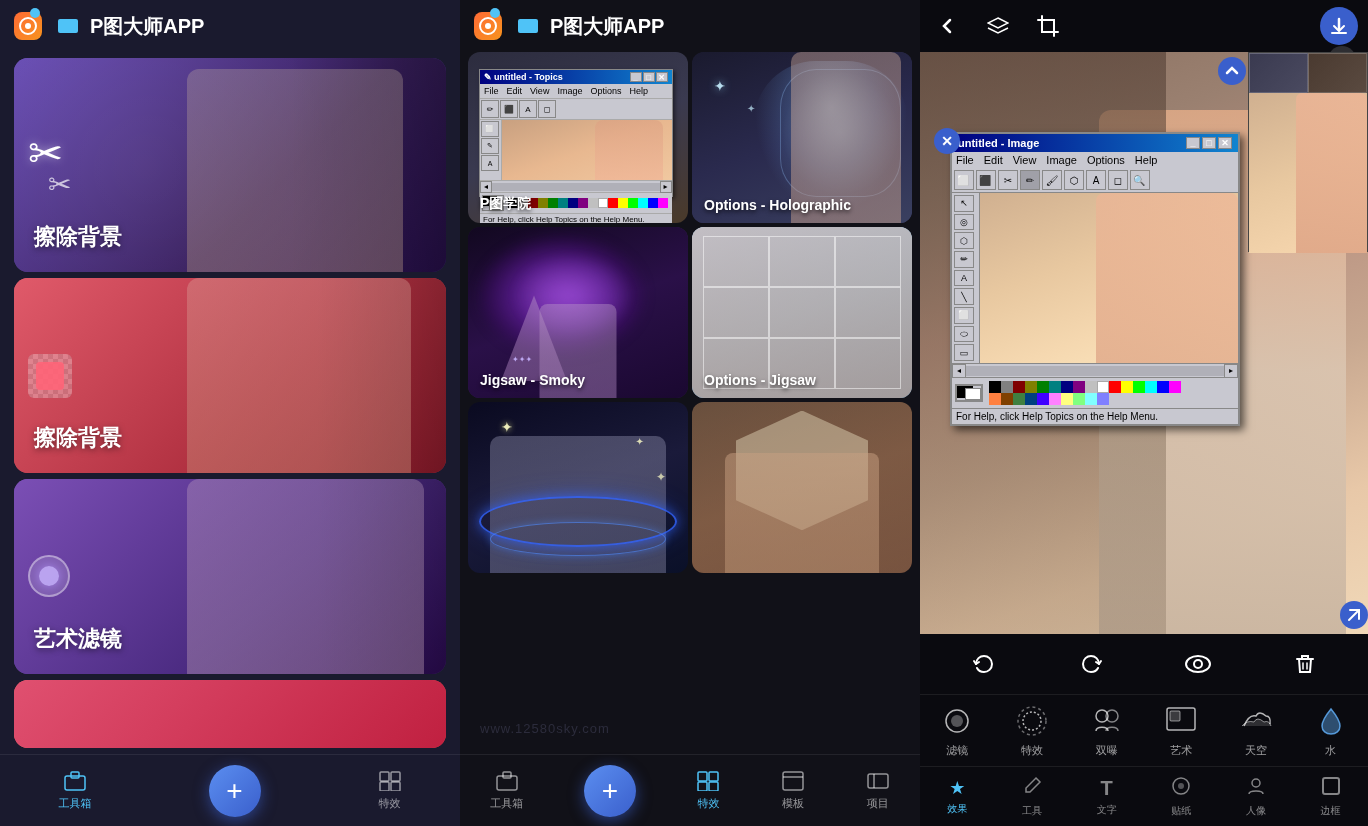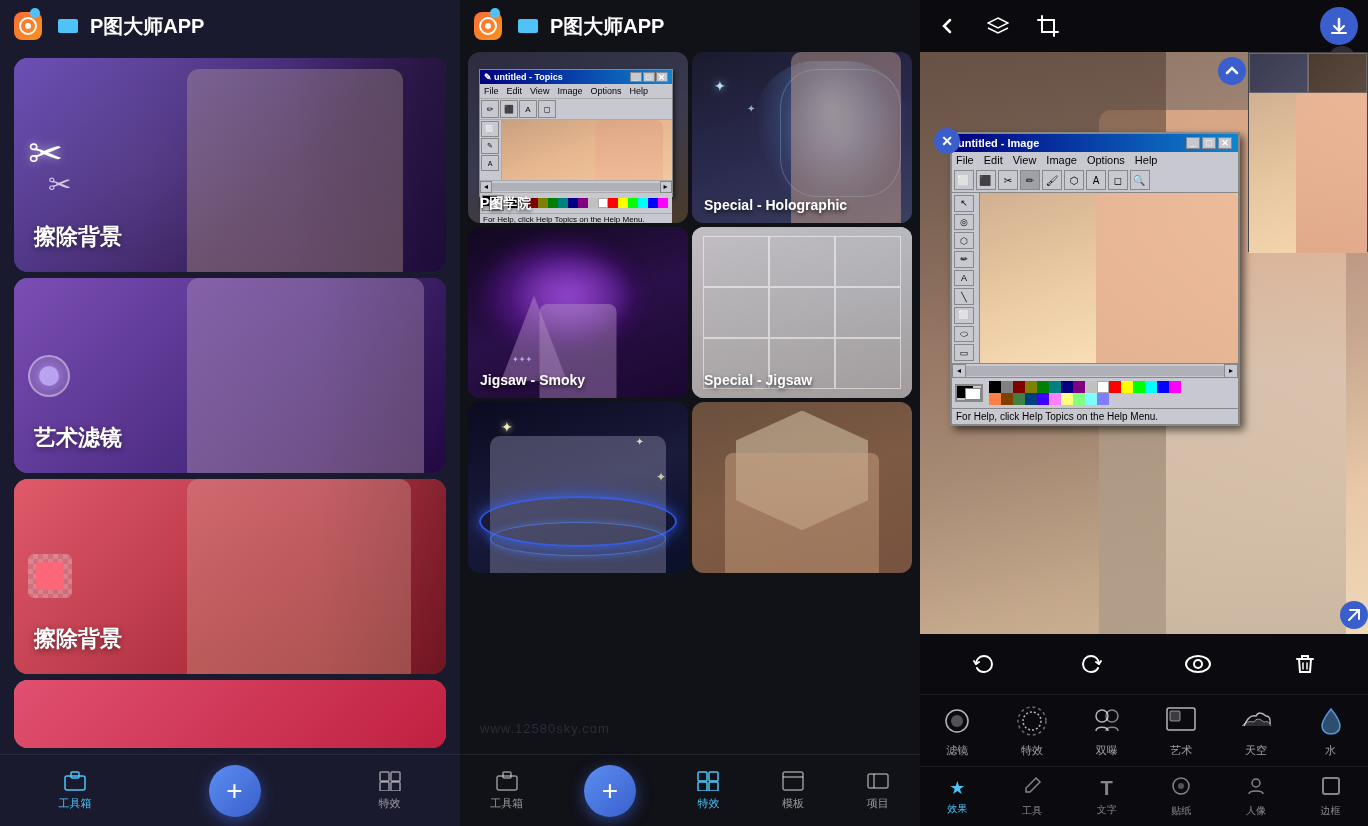--- a/index.html
+++ b/index.html
@@ -509,44 +509,44 @@
 
       <div style="position:absolute;right:0;top:0;bottom:0;width:60%;background:linear-gradient(to left,rgba(0,0,0,0.3) 0%,transparent 60%);"></div>
       <div style="position:absolute;right:10%;top:5%;bottom:0;width:50%;background:linear-gradient(to bottom,rgba(200,180,160,0.3) 0%,rgba(180,150,130,0.4) 100%);border-radius:12px 12px 0 0;"></div>
       <div class="card-icon-area">
         <div style="color:white;font-size:42px;text-shadow:0 0 10px rgba(255,255,255,0.5);">✂</div>
         <div style="color:rgba(255,255,255,0.7);font-size:28px;margin-top:-10px;margin-left:20px;">✂</div>
       </div>
       <span class="card-label">擦除背景</span>
     </div>
 
+    <div class="feature-card card-eraser" style="flex:1;">
+      <div style="position:absolute;inset:0;background:linear-gradient(135deg,#e05a6a 0%,#b03040 60%,#8a1a2a 100%);"></div>
+      <div style="position:absolute;right:0;top:0;bottom:0;width:60%;background:linear-gradient(to left,rgba(0,0,0,0.2) 0%,transparent 50%);"></div>
+      <div style="position:absolute;right:8%;top:0;bottom:0;width:52%;background:linear-gradient(to bottom,rgba(220,170,160,0.35) 0%,rgba(200,140,120,0.45) 100%);border-radius:12px 12px 0 0;"></div>
+
+      <div style="position:absolute;left:14px;top:50%;transform:translateY(-50%);width:44px;height:44px;">
+        <div style="position:relative;width:100%;height:100%;">
+          <div style="position:absolute;inset:0;background:repeating-conic-gradient(rgba(255,255,255,0.3) 0% 25%,rgba(200,200,200,0.3) 0% 50%) 0 0/10px 10px;border-radius:6px;"></div>
+          <div style="position:absolute;inset:8px;background:rgba(255,100,120,0.9);border-radius:4px;"></div>
+        </div>
+      </div>
+      <span class="card-label">擦除背景</span>
+    </div>
+
     <div class="feature-card card-filter" style="flex:1;">
       <div style="position:absolute;inset:0;background:linear-gradient(135deg,#7b4fb5 0%,#4a2a80 60%,#2a0a50 100%);"></div>
       <div style="position:absolute;right:0;top:0;bottom:0;width:60%;background:linear-gradient(to left,rgba(0,0,0,0.2) 0%,transparent 50%);"></div>
       <div style="position:absolute;right:5%;top:0;bottom:0;width:55%;background:linear-gradient(to bottom,rgba(210,180,200,0.3) 0%,rgba(190,160,180,0.4) 100%);border-radius:12px 12px 0 0;"></div>
       <div style="position:absolute;left:14px;top:50%;transform:translateY(-50%);">
         <div style="width:42px;height:42px;border-radius:50%;background:rgba(255,255,255,0.15);border:2px solid rgba(255,255,255,0.4);display:flex;align-items:center;justify-content:center;">
           <div style="width:20px;height:20px;border-radius:50%;background:rgba(200,180,255,0.8);box-shadow:0 0 12px rgba(180,150,255,0.8);"></div>
         </div>
       </div>
       <span class="card-label">艺术滤镜</span>
-    </div>
-
-    <div class="feature-card card-eraser" style="flex:1;">
-      <div style="position:absolute;inset:0;background:linear-gradient(135deg,#e05a6a 0%,#b03040 60%,#8a1a2a 100%);"></div>
-      <div style="position:absolute;right:0;top:0;bottom:0;width:60%;background:linear-gradient(to left,rgba(0,0,0,0.2) 0%,transparent 50%);"></div>
-      <div style="position:absolute;right:8%;top:0;bottom:0;width:52%;background:linear-gradient(to bottom,rgba(220,170,160,0.35) 0%,rgba(200,140,120,0.45) 100%);border-radius:12px 12px 0 0;"></div>
-
-      <div style="position:absolute;left:14px;top:50%;transform:translateY(-50%);width:44px;height:44px;">
-        <div style="position:relative;width:100%;height:100%;">
-          <div style="position:absolute;inset:0;background:repeating-conic-gradient(rgba(255,255,255,0.3) 0% 25%,rgba(200,200,200,0.3) 0% 50%) 0 0/10px 10px;border-radius:6px;"></div>
-          <div style="position:absolute;inset:8px;background:rgba(255,100,120,0.9);border-radius:4px;"></div>
-        </div>
-      </div>
-      <span class="card-label">擦除背景</span>
     </div>
 
     <div class="feature-card" style="flex:0.35;background:linear-gradient(135deg,#ff7070,#e04040);border-radius:14px;min-height:30px;">
       <div style="position:absolute;inset:0;background:linear-gradient(135deg,#e05070 0%,#c02040 100%);"></div>
     </div>
   </div>
 
   <div class="bottom-bar">
     <div class="bottom-tab active">
       <div class="tab-icon">
@@ -672,21 +672,21 @@
     <div class="grid-card gc-dripping">
       <div style="position:absolute;inset:0;background:linear-gradient(160deg,#1a1a2e 0%,#2a2a4e 50%,#3a4060 100%);"></div>
 
       <div style="position:absolute;top:5%;right:2%;width:70%;height:90%;background:radial-gradient(ellipse at 50% 30%,rgba(180,220,255,0.4) 0%,rgba(120,180,255,0.2) 40%,transparent 70%);border-radius:40%;"></div>
       <div style="position:absolute;top:10%;right:5%;width:55%;height:75%;background:radial-gradient(ellipse,rgba(200,240,255,0.2) 0%,transparent 70%);border-radius:30%;border:1px solid rgba(150,200,255,0.3);"></div>
 
       <div style="position:absolute;right:5%;top:0;bottom:0;width:50%;background:linear-gradient(to bottom,rgba(220,180,160,0.4) 0%,rgba(200,160,140,0.5) 100%);border-radius:10px 10px 0 0;"></div>
 
       <div style="position:absolute;top:15%;left:10%;color:rgba(200,240,255,0.9);font-size:14px;text-shadow:0 0 8px rgba(150,220,255,0.8);">✦</div>
       <div style="position:absolute;top:30%;left:25%;color:rgba(200,240,255,0.7);font-size:10px;">✦</div>
-      <span class="grid-card-label">Special - Holographic</span>
+      <span class="grid-card-label">Options - Holographic</span>
     </div>
 
     <div class="grid-card gc-smoky">
       <div style="position:absolute;inset:0;background:linear-gradient(160deg,#120820 0%,#2a1048 50%,#1a0830 100%);"></div>
 
       <div style="position:absolute;top:5%;left:5%;width:75%;height:70%;background:radial-gradient(ellipse,rgba(140,60,200,0.85) 0%,rgba(100,30,160,0.7) 40%,rgba(60,10,100,0.4) 65%,transparent 80%);filter:blur(6px);border-radius:50%;"></div>
       <div style="position:absolute;top:15%;left:20%;width:55%;height:50%;background:radial-gradient(ellipse,rgba(160,80,220,0.6) 0%,transparent 70%);filter:blur(4px);"></div>
 
       <div style="position:absolute;bottom:10%;left:15%;width:30%;height:50%;background:linear-gradient(to bottom,rgba(180,140,200,0.5) 0%,rgba(140,100,160,0.6) 100%);clip-path:polygon(50% 0%,0% 100%,100% 100%);"></div>
 
@@ -705,21 +705,21 @@
         <div style="border:1.5px solid rgba(255,255,255,0.5);"></div>
         <div style="border:1.5px solid rgba(255,255,255,0.5);"></div>
         <div style="border:1.5px solid rgba(255,255,255,0.5);"></div>
         <div style="border:1.5px solid rgba(255,255,255,0.5);"></div>
         <div style="border:1.5px solid rgba(255,255,255,0.5);"></div>
         <div style="border:1.5px solid rgba(255,255,255,0.5);"></div>
         <div style="border:1.5px solid rgba(255,255,255,0.5);"></div>
         <div style="border:1.5px solid rgba(255,255,255,0.5);"></div>
         <div style="border:1.5px solid rgba(255,255,255,0.5);"></div>
       </div>
-      <span class="grid-card-label">Special - Jigsaw</span>
+      <span class="grid-card-label">Options - Jigsaw</span>
     </div>
 
     <div class="grid-card" style="background:linear-gradient(160deg,#0a0a20 0%,#1a1a3a 50%,#0a1028 100%);">
 
       <div style="position:absolute;bottom:0;left:10%;right:10%;height:80%;background:linear-gradient(to bottom,rgba(150,150,180,0.4) 0%,rgba(120,120,150,0.5) 100%);border-radius:10px 10px 0 0;"></div>
 
       <div style="position:absolute;bottom:15%;left:5%;right:5%;height:30%;border:2px solid rgba(50,100,255,0.8);border-radius:50%;box-shadow:0 0 12px rgba(50,100,255,0.6),0 0 25px rgba(50,100,255,0.3);"></div>
       <div style="position:absolute;bottom:10%;left:10%;right:10%;height:20%;border:1.5px solid rgba(80,140,255,0.6);border-radius:50%;box-shadow:0 0 8px rgba(80,140,255,0.4);"></div>
 
       <div style="position:absolute;top:10%;left:15%;color:rgba(255,255,200,0.9);font-size:14px;text-shadow:0 0 6px rgba(255,255,150,0.8);">✦</div>

